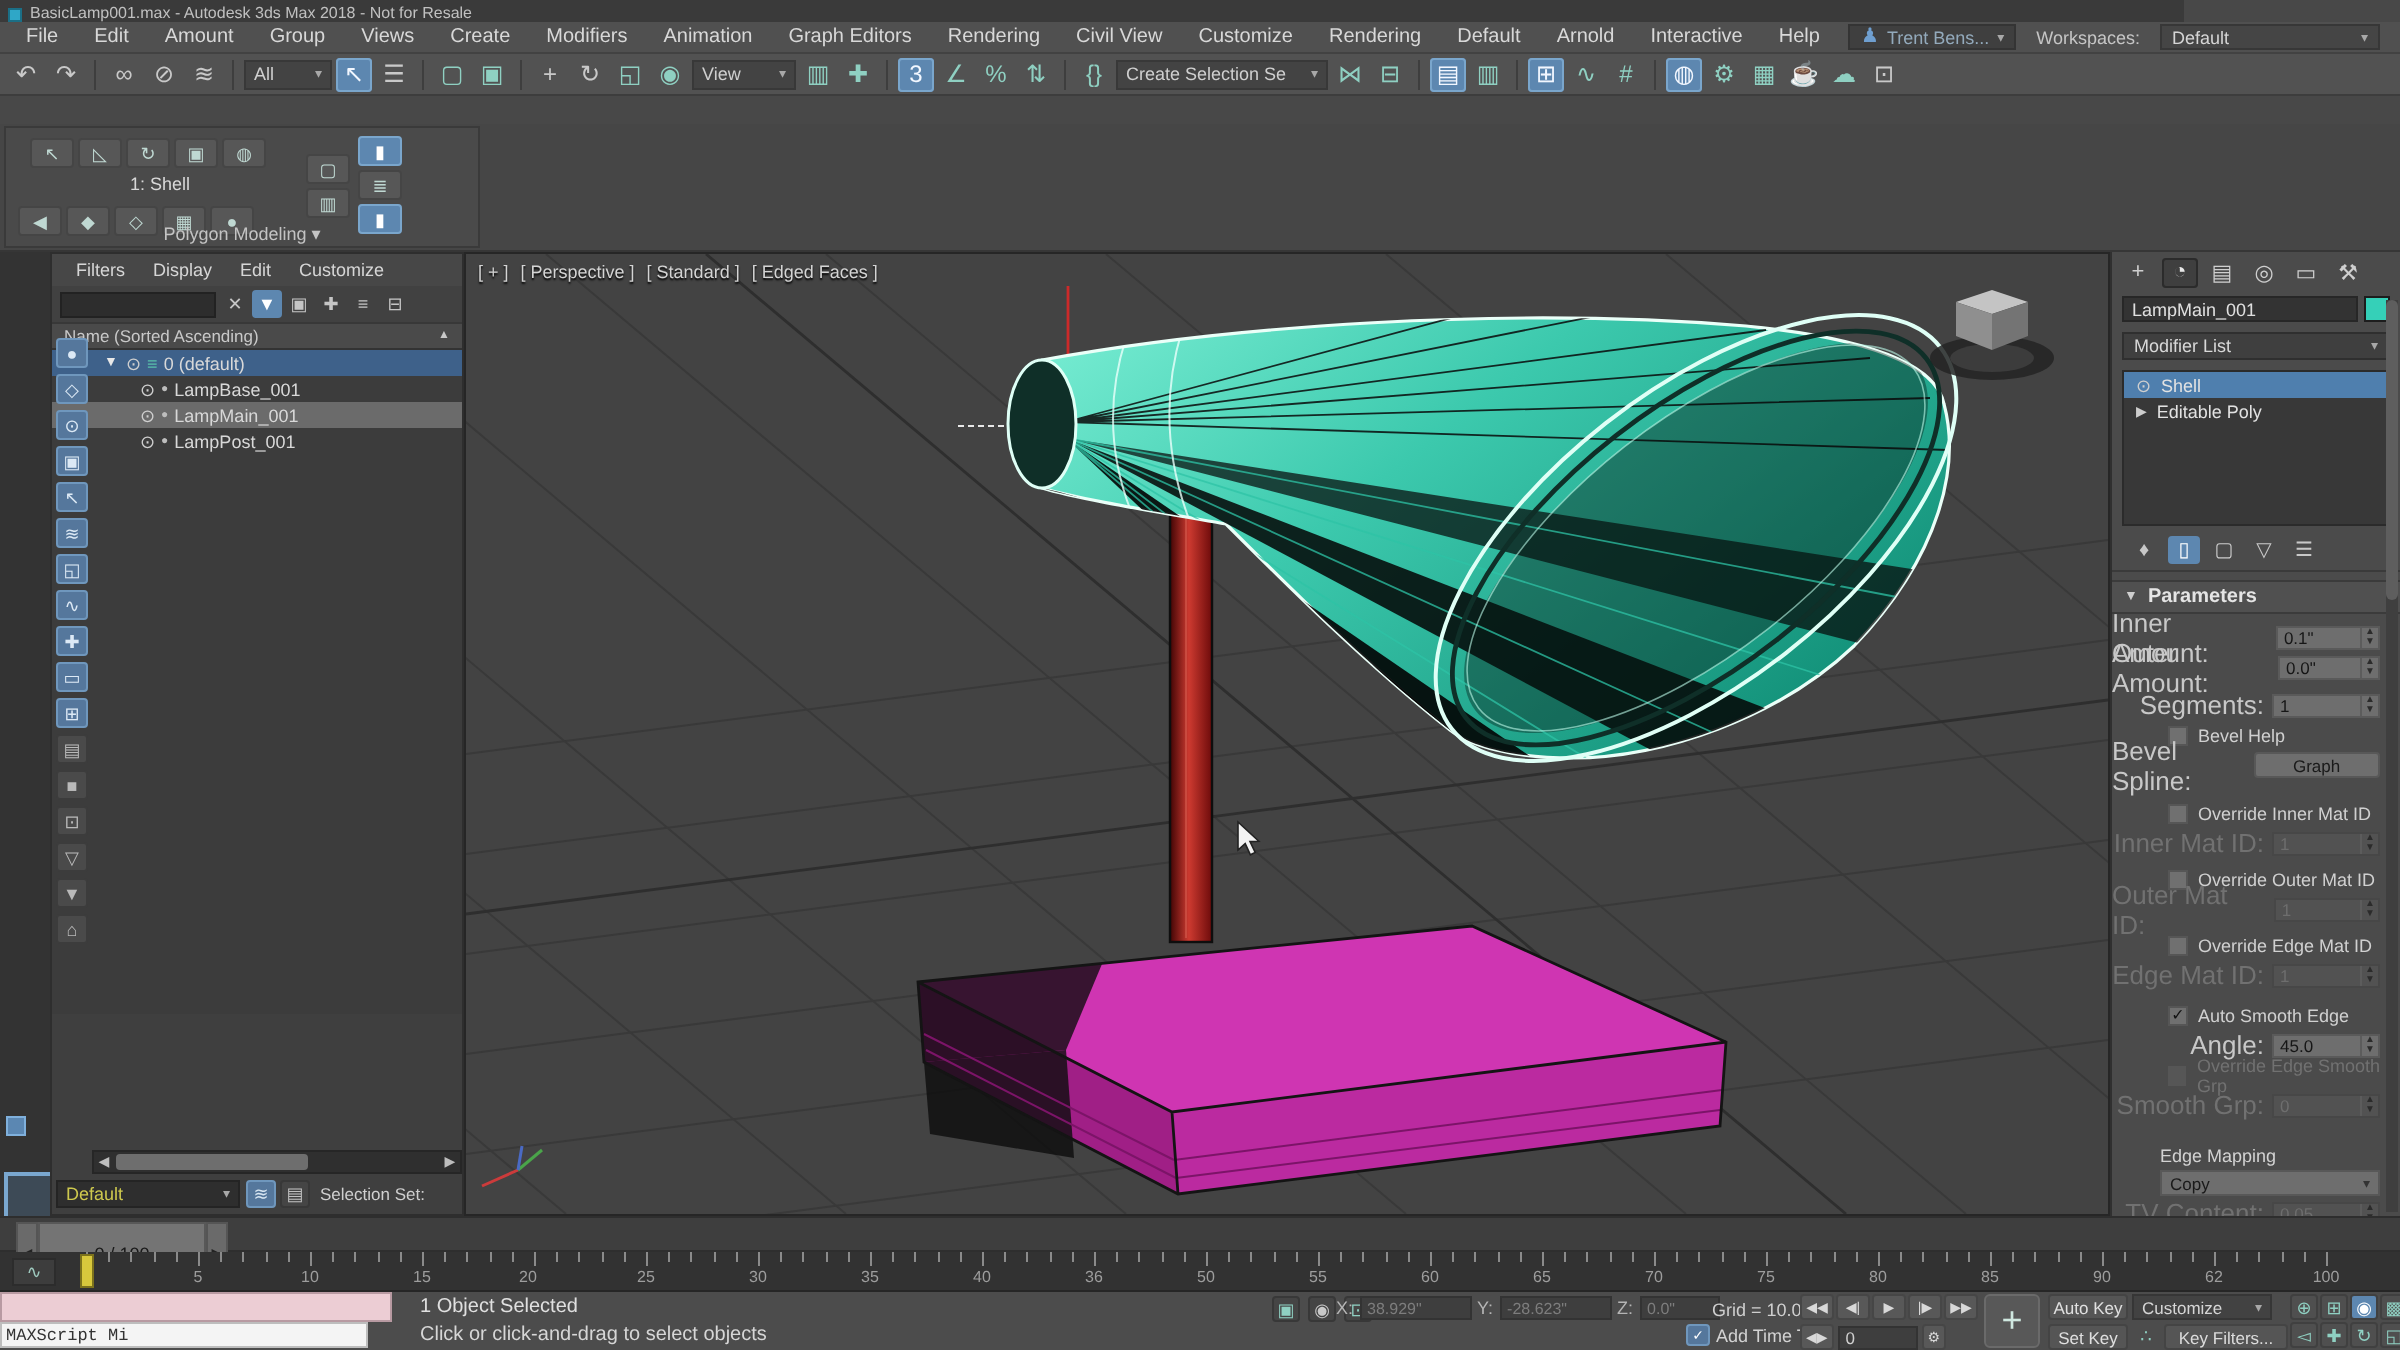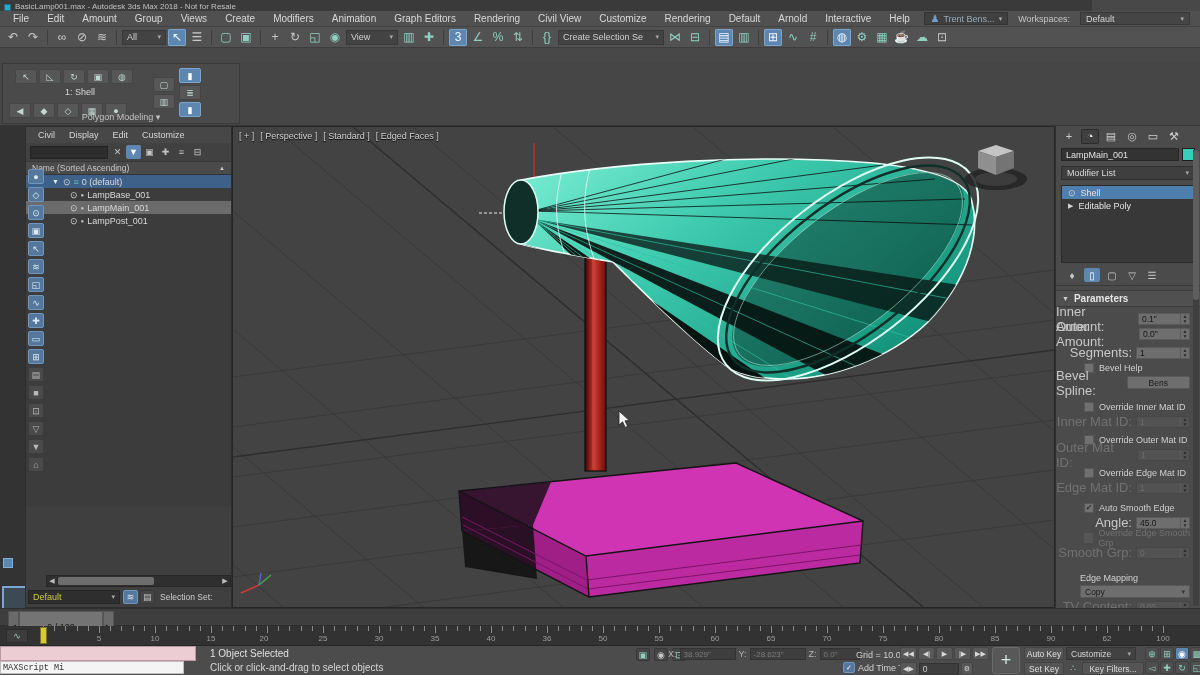--- a/index.html
+++ b/index.html
@@ -294,21 +294,21 @@
       <div class="pmtitle">Polygon Modeling ▾</div>
     </div>
   </div>
 
   <div class="abs gutter"></div>
   <div class="abs dock-sq"></div>
   <div class="abs dock-big"></div>
 
   <div class="abs explorer">
     <div class="exmenu">
-        <span>Civil</span>
+        <span>Filters</span>
         <span>Display</span>
         <span>Edit</span>
         <span>Customize</span>
       </div>
     <div class="exsearch">
       <input style="">
       <span style="display:flex;gap:1px">
           <span class="sic">✕</span>
           <span class="sic a">▼</span>
           <span class="sic">▣</span>
@@ -548,21 +548,21 @@
               <i>▼</i>
             </span>
           </span>
       </div>
       <div class="crow">
         <span class="chk"></span>
         <span class="clabel">Bevel Help</span>
       </div>
       <div class="prow">
         <span class="plabel">Bevel Spline:</span>
-        <span class="pbtn">Bens</span>
+        <span class="pbtn">Graph</span>
       </div>
 
       <div class="crow" style="margin-top:12px">
         <span class="chk"></span>
         <span class="clabel">Override Inner Mat ID</span>
       </div>
       <div class="prow dis">
         <span class="plabel">Inner Mat ID:</span>
         <span class="spin">
             <span class="spv">1</span>

